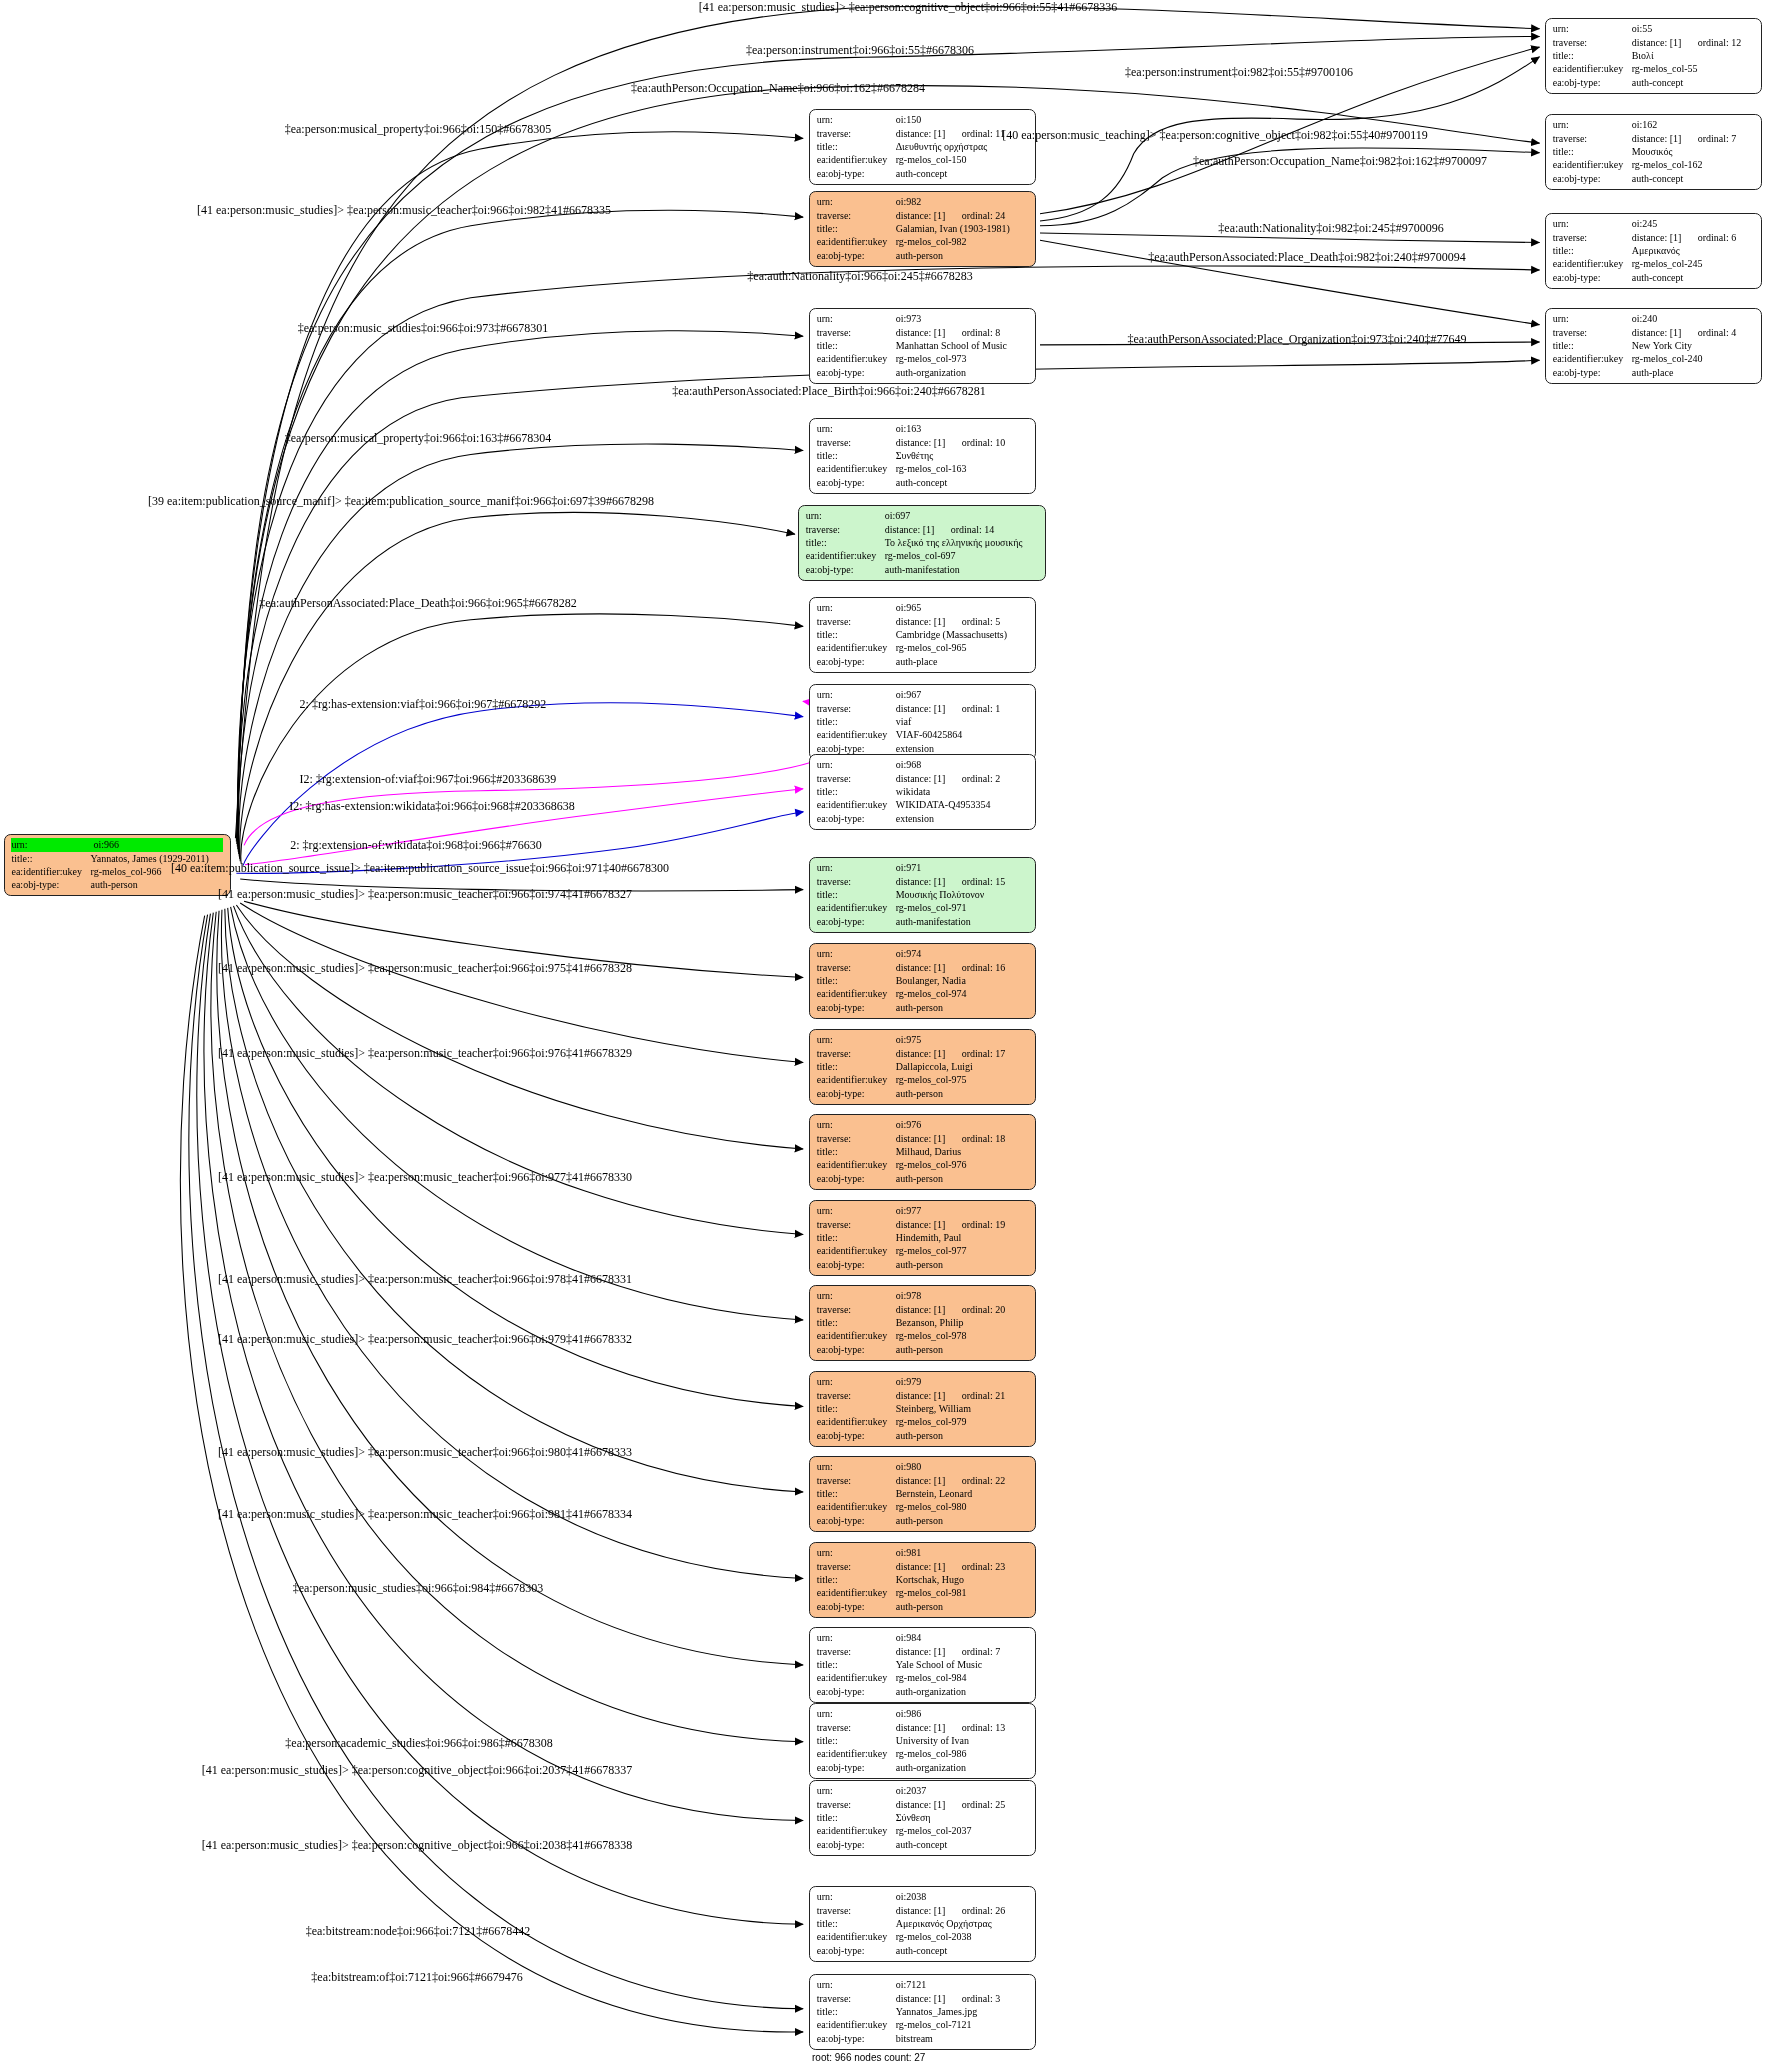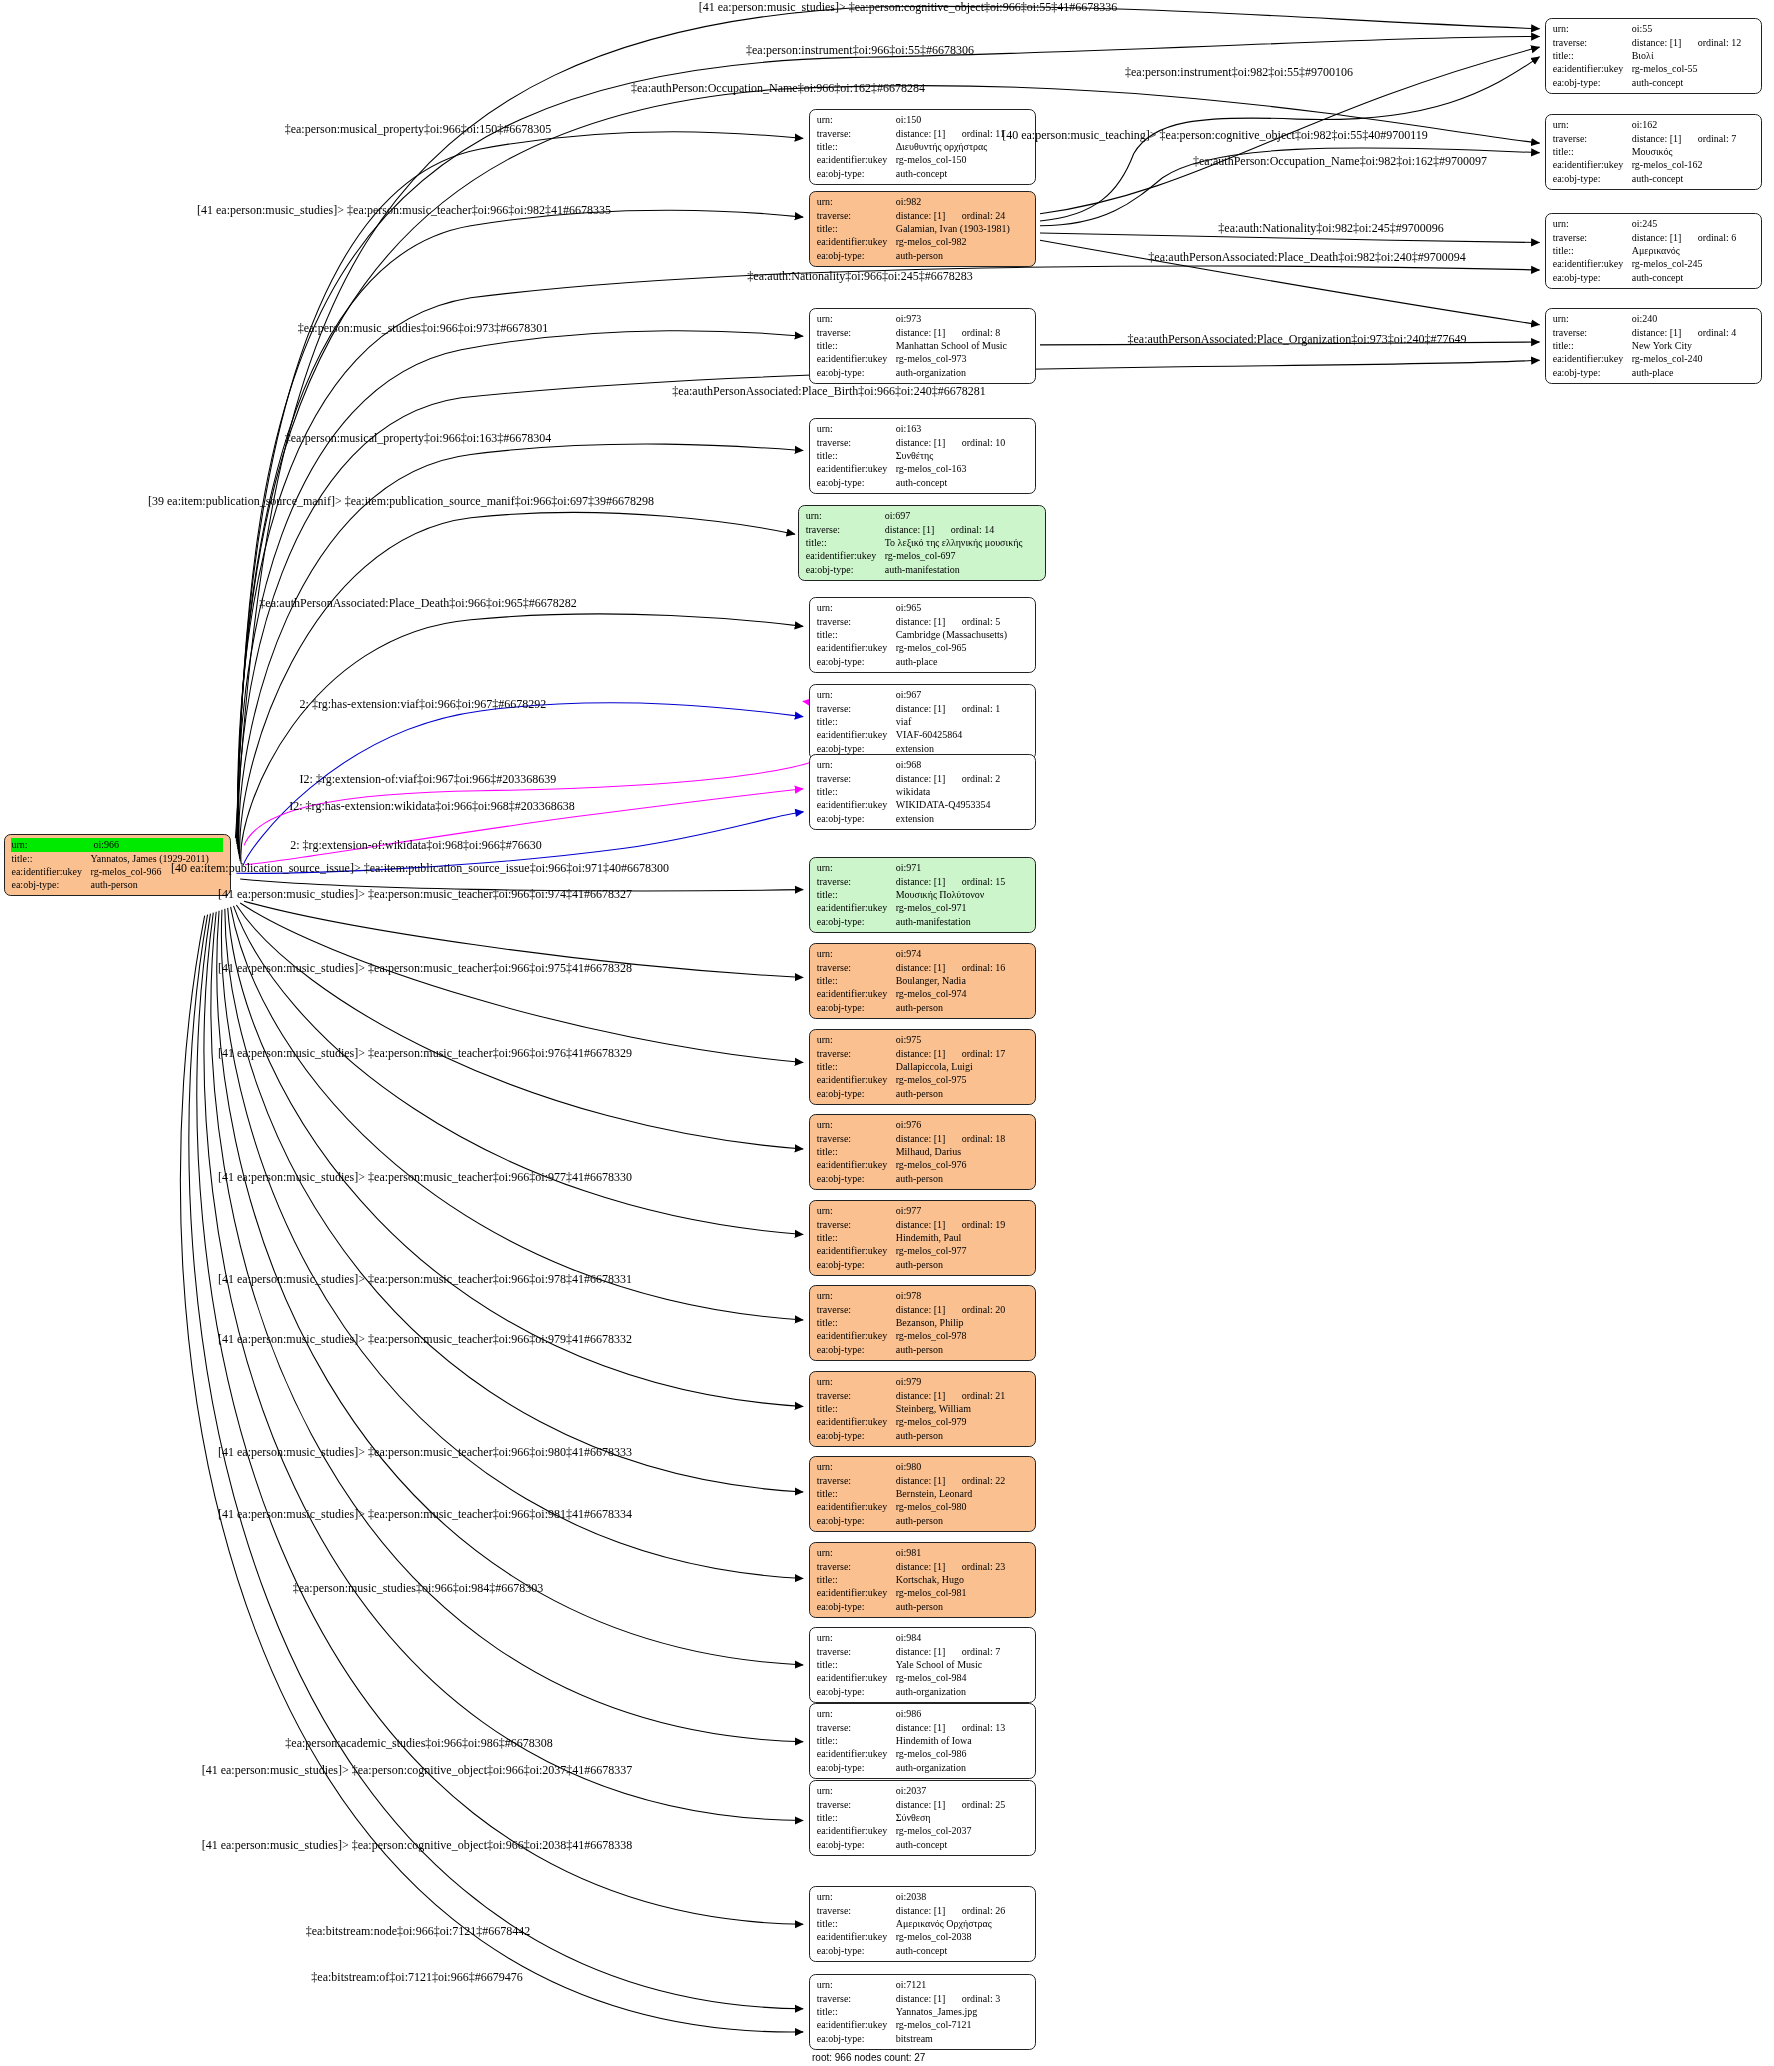--- a/index.html
+++ b/index.html
@@ -653,21 +653,21 @@
         <div class="row">
           <span class="k">urn:</span>
           <span class="v">oi:986</span>
         </div>
         <div class="row">
           <span class="k">traverse:</span>
           <span class="v">distance: [1]<span class="ord">ordinal: 13</span></span>
         </div>
         <div class="row">
           <span class="k">title::</span>
-          <span class="v">Hindemith of Iowa</span>
+          <span class="v">University of Ivan</span>
         </div>
         <div class="row">
           <span class="k">ea:identifier:ukey</span>
           <span class="v">rg-melos_col-986</span>
         </div>
         <div class="row">
           <span class="k">ea:obj-type:</span>
           <span class="v">auth-organization</span>
         </div>
       </div>

